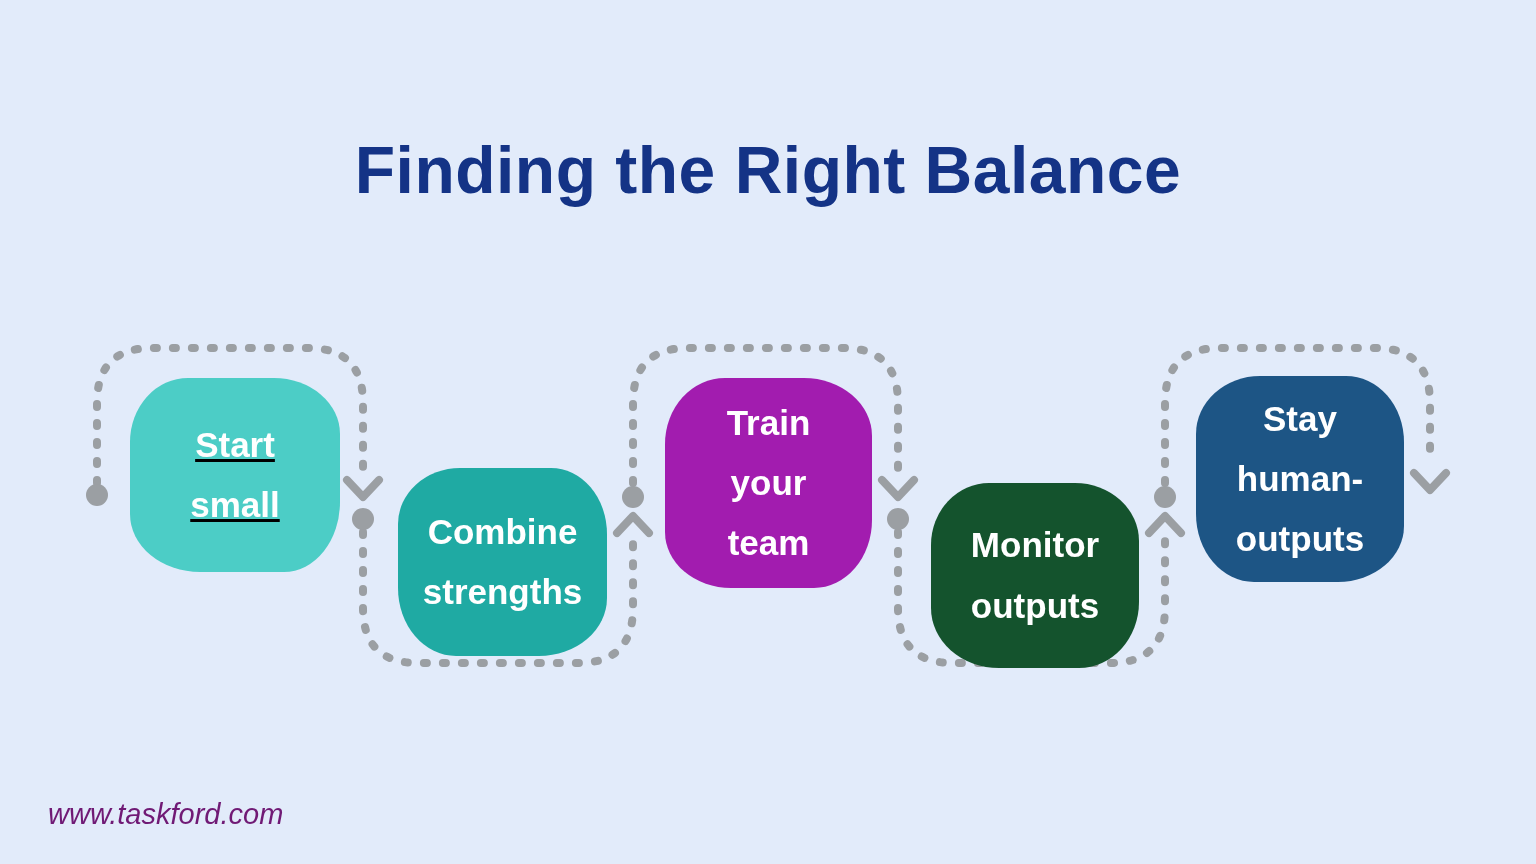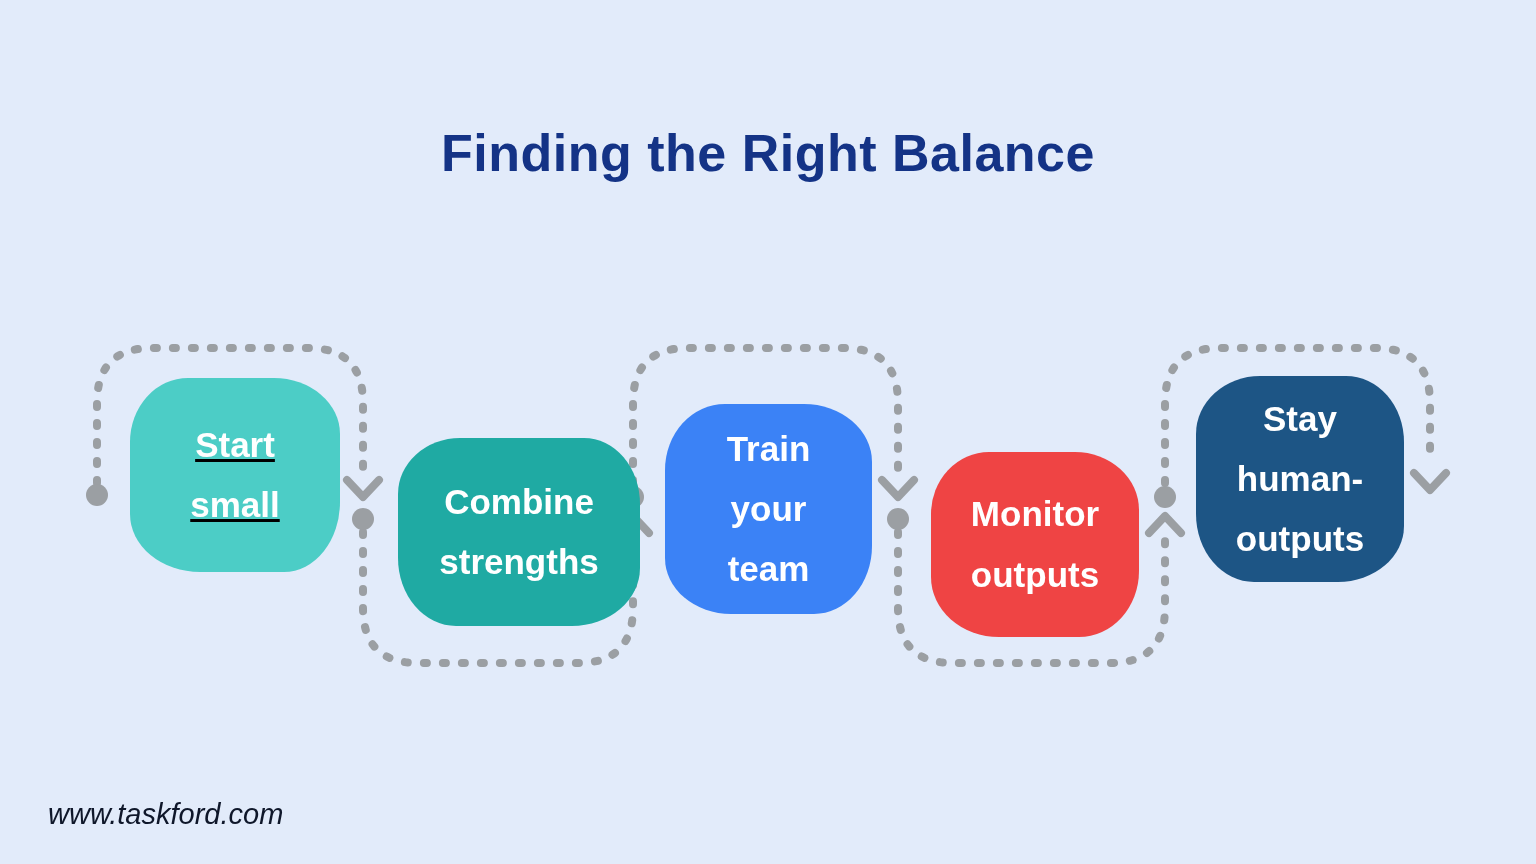--- a/index.html
+++ b/index.html
@@ -10,21 +10,21 @@
     position: relative;
   }
   .canvas {
     position: absolute; inset: 0;
     width: 1536px; height: 864px;
   }
   .title {
     position: absolute;
     top: 88px; left: 0; width: 1536px;
     text-align: center;
-    font-size: 52px;
+    font-size: 66px;
     font-weight: 700;
     letter-spacing: 0.5px;
   }
   .connector-svg {
     position: absolute; top: 0; left: 0;
     width: 1536px; height: 864px;
     pointer-events: none;
   }
   .connector-svg path {
     fill: none;
@@ -47,21 +47,21 @@
   }
   .step-label {
     color: #ffffff;
     font-size: 35px;
     font-weight: 700;
     line-height: 1.72;
     white-space: pre-line;
   }
   .step-1 { left: 130px; top: 378px; width: 210px; height: 194px;
             border-radius: 58px 66px 56px 70px / 64px 56px 70px 58px; text-decoration: underline; }
-  .step-2 { left: 398px; top: 438px; width: 242px; height: 188px;
+  .step-2 { left: 398px; top: 468px; width: 209px; height: 188px;
             border-radius: 62px 56px 68px 58px / 56px 66px 58px 68px; }
   .step-3 { left: 665px; top: 378px; width: 207px; height: 210px;
             border-radius: 60px 68px 58px 66px / 66px 58px 68px 56px; }
   .step-4 { left: 931px; top: 452px; width: 208px; height: 185px;
             border-radius: 58px 64px 60px 68px / 62px 58px 66px 60px; }
   .step-5 { left: 1196px; top: 376px; width: 208px; height: 206px;
             border-radius: 64px 58px 66px 58px / 58px 66px 56px 68px; }
   .watermark {
     position: absolute;
     left: 48px; top: 798px;
@@ -101,32 +101,32 @@
   <div class="step step-1" style="background-color: rgb(76, 205, 198);">
     <span class="step-label">Start
 small</span>
   </div>
 
   <div class="step step-2" style="background-color: rgb(31, 170, 163);">
     <span class="step-label">Combine
 strengths</span>
   </div>
 
-  <div class="step step-3" style="background-color: #3b82f6; margin-top: 26px;">
+  <div class="step step-3" style="background-color: #a21caf;">
     <span class="step-label">Train
 your
 team</span>
   </div>
 
-  <div class="step step-4" style="background-color: #ef4444;">
+  <div class="step step-4" style="background-color: #14532d; margin-top: 31px;">
     <span class="step-label">Monitor
 outputs</span>
   </div>
 
   <div class="step step-5" style="background-color: rgb(29, 85, 133);">
     <span class="step-label">Stay
 human-
 outputs</span>
   </div>
 
-  <div class="watermark" style="color: #0f172a;">www.taskford.com</div>
+  <div class="watermark" style="color: #701a75;">www.taskford.com</div>
 
 </div>
 
 </body></html>

